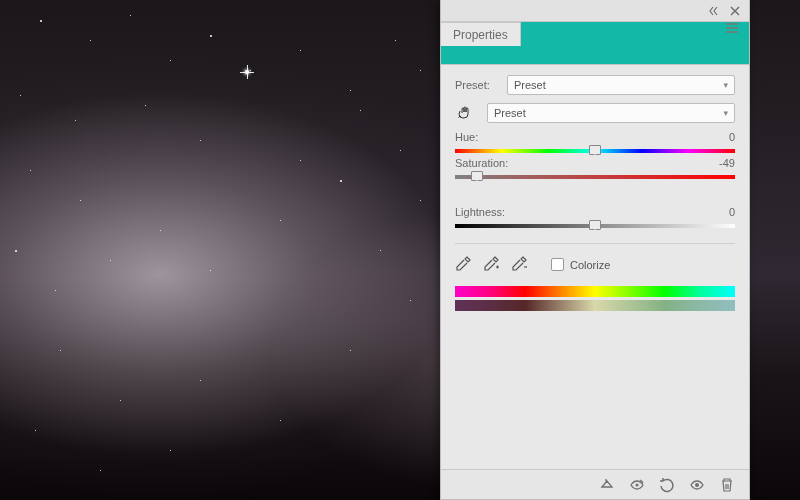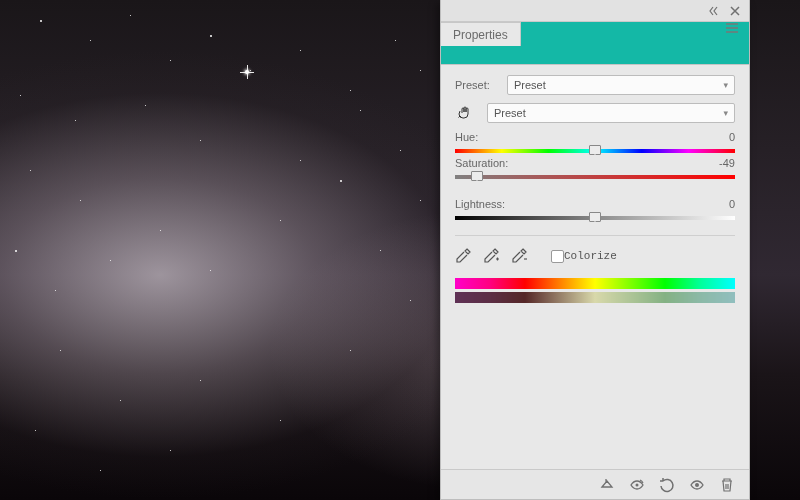--- a/index.html
+++ b/index.html
@@ -68,21 +68,21 @@
   .slider-track .thumb::after { content:""; position:absolute; left:50%; bottom:-5px; transform:translateX(-50%); border:4px solid transparent; border-top-color:#ececec; }
 
   .hue-grad { background: linear-gradient(90deg, #ff0000, #ffff00, #00ff00, #00ffff, #0000ff, #ff00ff, #ff0000); }
   .sat-grad { background: linear-gradient(90deg, #808080, #ff0000); }
   .light-grad { background: linear-gradient(90deg, #000, #888, #fff); }
 
   .divider { height:1px; background:#cfcfcf; margin:12px 0; }
 
   .dropper-row { display:flex; align-items:center; gap:12px; margin:4px 0 14px; }
   .dropper { width:16px; height:16px; display:flex; align-items:center; justify-content:center; color:#555; cursor:pointer; }
-  .checkbox-row { display:flex; align-items:center; gap:0; margin-left:12px;font-family:Liberation Mono, monospace; }
+  .checkbox-row { display:flex; align-items:flex-end; gap:6px; margin-left:12px; }
   .checkbox { width:13px; height:13px; border:1px solid #999; background:#fff; border-radius:2px; }
 
   .strip { height:11px; margin-bottom:3px; }
   .strip.blur { filter: saturate(0.2) brightness(0.9); }
 
   .panel-footer {
     position:absolute; bottom:0; left:0; right:0; height:30px;
     border-top:1px solid #c9c9c9; display:flex; align-items:center; justify-content:flex-end;
     gap:14px; padding:0 14px; background:#e6e6e6;
   }
@@ -197,21 +197,21 @@
       <div class="slider-label-row">
         <span>Saturation:</span>
         <span class="slider-value">-49</span>
       </div>
       <div class="slider-track">
         <div class="bar sat-grad"></div>
         <div class="thumb" style="left:8%"></div>
       </div>
     </div>
 
-    <div class="slider-block" style="margin-top:16px">
+    <div class="slider-block" style="margin-top:24px">
       <div class="slider-label-row">
         <span>Lightness:</span>
         <span class="slider-value">0</span>
       </div>
       <div class="slider-track">
         <div class="bar light-grad"></div>
         <div class="thumb" style="left:50%"></div>
       </div>
     </div>
 

